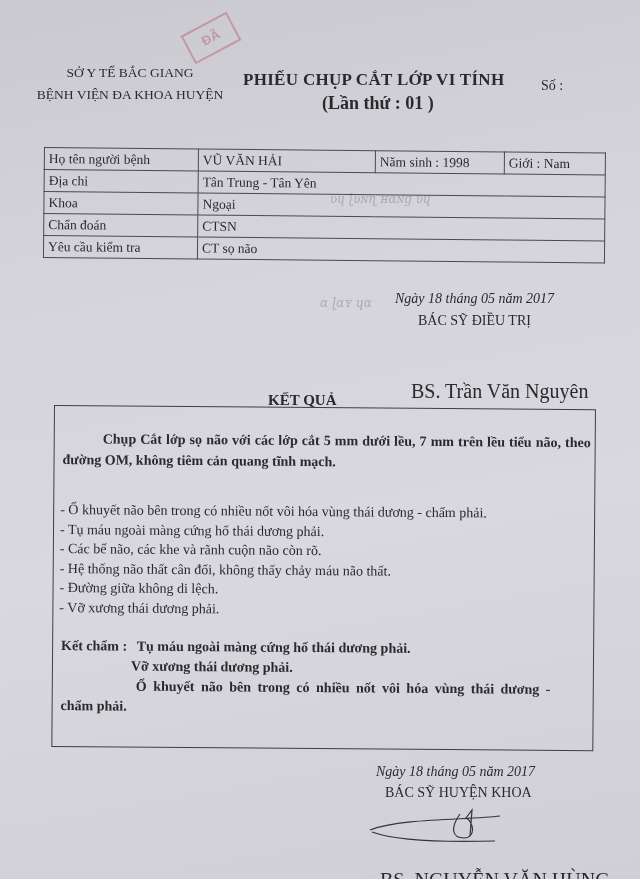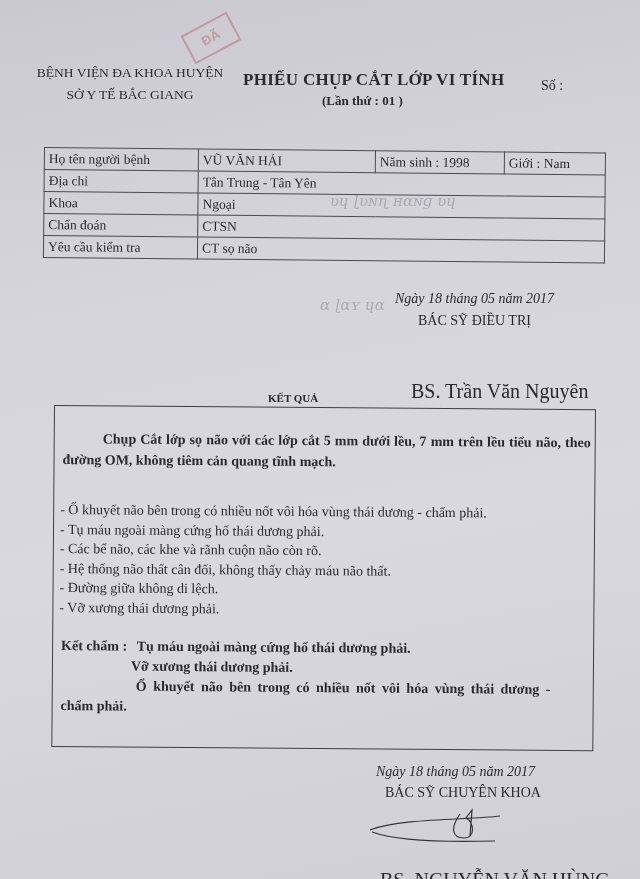--- a/index.html
+++ b/index.html
@@ -14,68 +14,68 @@
     .stamp {
       position: absolute; left: 185px; top: 22px; width: 48px; height: 28px;
       border: 2px solid rgba(190,110,120,0.55);
       transform: rotate(-28deg);
       color: rgba(190,110,120,0.55);
       font-family: "Liberation Sans", sans-serif; font-size: 13px; font-weight: bold;
       text-align: center; line-height: 28px;
     }
     .org { font-size: 13.5px; text-align: center; line-height: 22px; }
     .title { font-size: 17px; font-weight: bold; letter-spacing: 0.3px; }
-    .subtitle { font-size: 13px; font-weight: bold; }
+    .subtitle { font-size: 18px; font-weight: bold; }
 
     table.info {
       position: absolute; left: 44px; top: 147px; width: 562px;
       border-collapse: collapse; transform: rotate(0.55deg); transform-origin: left top;
       font-size: 13.5px;
     }
     table.info td {
       border: 1.3px solid #4a4a50; padding: 1px 4px; height: 19px;
     }
     table.info td.lbl { width: 145px; }
 
     .sig-date { font-style: italic; font-size: 14px; }
     .sig-role { font-size: 14px; }
     .sig-name { font-size: 20px; }
 
-    .result-title { font-size: 11px; font-weight: bold; }
+    .result-title { font-size: 15px; font-weight: bold; }
     .result-box {
       position: absolute; left: 54px; top: 405px; width: 542px; height: 342px;
       border: 1.4px solid #3e3e44; transform: rotate(0.45deg); transform-origin: left top;
       box-sizing: border-box;
     }
     .intro {
       position: absolute; left: 8px; top: 22px; width: 528px;
       font-size: 14px; font-weight: bold; line-height: 21px; text-indent: 40px; white-space: normal;
       text-align: justify;
     }
     .findings { position: absolute; left: 6px; top: 94px; font-size: 14px; line-height: 19.5px; }
     .findings div { white-space: nowrap; }
     .conclusion { position: absolute; left: 8px; top: 230px; width: 528px; font-size: 14px; font-weight: bold; line-height: 20px; }
     .conclusion .row { white-space: nowrap; }
     .conclusion .indent { padding-left: 70px; }
     .conclusion .indent2 { padding-left: 75px; }
 
     .handwriting {
       position: absolute; color: rgba(120,120,135,0.45); font-family: "DejaVu Serif", serif;
-      font-style: italic; font-size: 15px;
+      font-style: italic; font-size: 12px;
     }
     .signature { position: absolute; left: 360px; top: 808px; width: 150px; height: 40px; }
   </style>
 </head>
 <body>
 
 <div class="stamp">ĐÃ</div>
 
 <div class="abs org" style="left:30px; top:62px; width:200px;">
+  <div>SỞ Y TẾ BẮC GIANG</div>
   <div>BỆNH VIỆN ĐA KHOA HUYỆN</div>
-  <div>SỞ Y TẾ BẮC GIANG</div>
 </div>
 
 <div class="abs title" style="left:243px; top:70px;">PHIẾU CHỤP CẮT LỚP  VI TÍNH</div>
 <div class="abs subtitle" style="left:322px; top:93px;">(Lần thứ : 01 )</div>
 <div class="abs" style="left:541px; top:78px; font-size:14px;">Số :</div>
 
 <table class="info">
   <tbody>
       <tr>
     <td class="lbl">Họ tên người bệnh</td>
@@ -126,18 +126,18 @@
       <span>Kết chẩm :</span>
       <span style="margin-left:6px;">Tụ máu ngoài màng cứng hố thái dương phải.</span>
     </div>
     <div class="row indent">Vỡ xương thái dương phải.</div>
     <div class="row indent2" style="word-spacing:3px;">Ổ khuyết não bên trong có nhiều nốt vôi hóa vùng thái dương -</div>
     <div class="row">chẩm phải.</div>
   </div>
 </div>
 
 <div class="abs sig-date" style="left:376px; top:764px;">Ngày 18   tháng  05  năm 2017</div>
-<div class="abs sig-role" style="left:385px; top:785px;">BÁC SỸ CHUYÊN KHOA</div>
+<div class="abs sig-role" style="left:385px; top:785px;">BÁC SỸ HUYỆN KHOA</div>
 <svg class="signature" viewBox="0 0 150 40">
   <path d="M10 22 C 40 10, 110 12, 140 8 M12 24 C 40 34, 100 34, 135 33" stroke="#33333a" stroke-width="1.2" fill="none"></path>
   <path d="M100 6 C 90 20, 92 30, 104 30 C 116 30, 114 14, 106 10 L 112 2 L 110 28" stroke="#33333a" stroke-width="1.2" fill="none"></path>
 </svg>
 <div class="abs sig-name" style="left:380px; top:845px;margin-top:24px;">BS. NGUYỄN VĂN HÙNG</div>
 
 </body></html>

